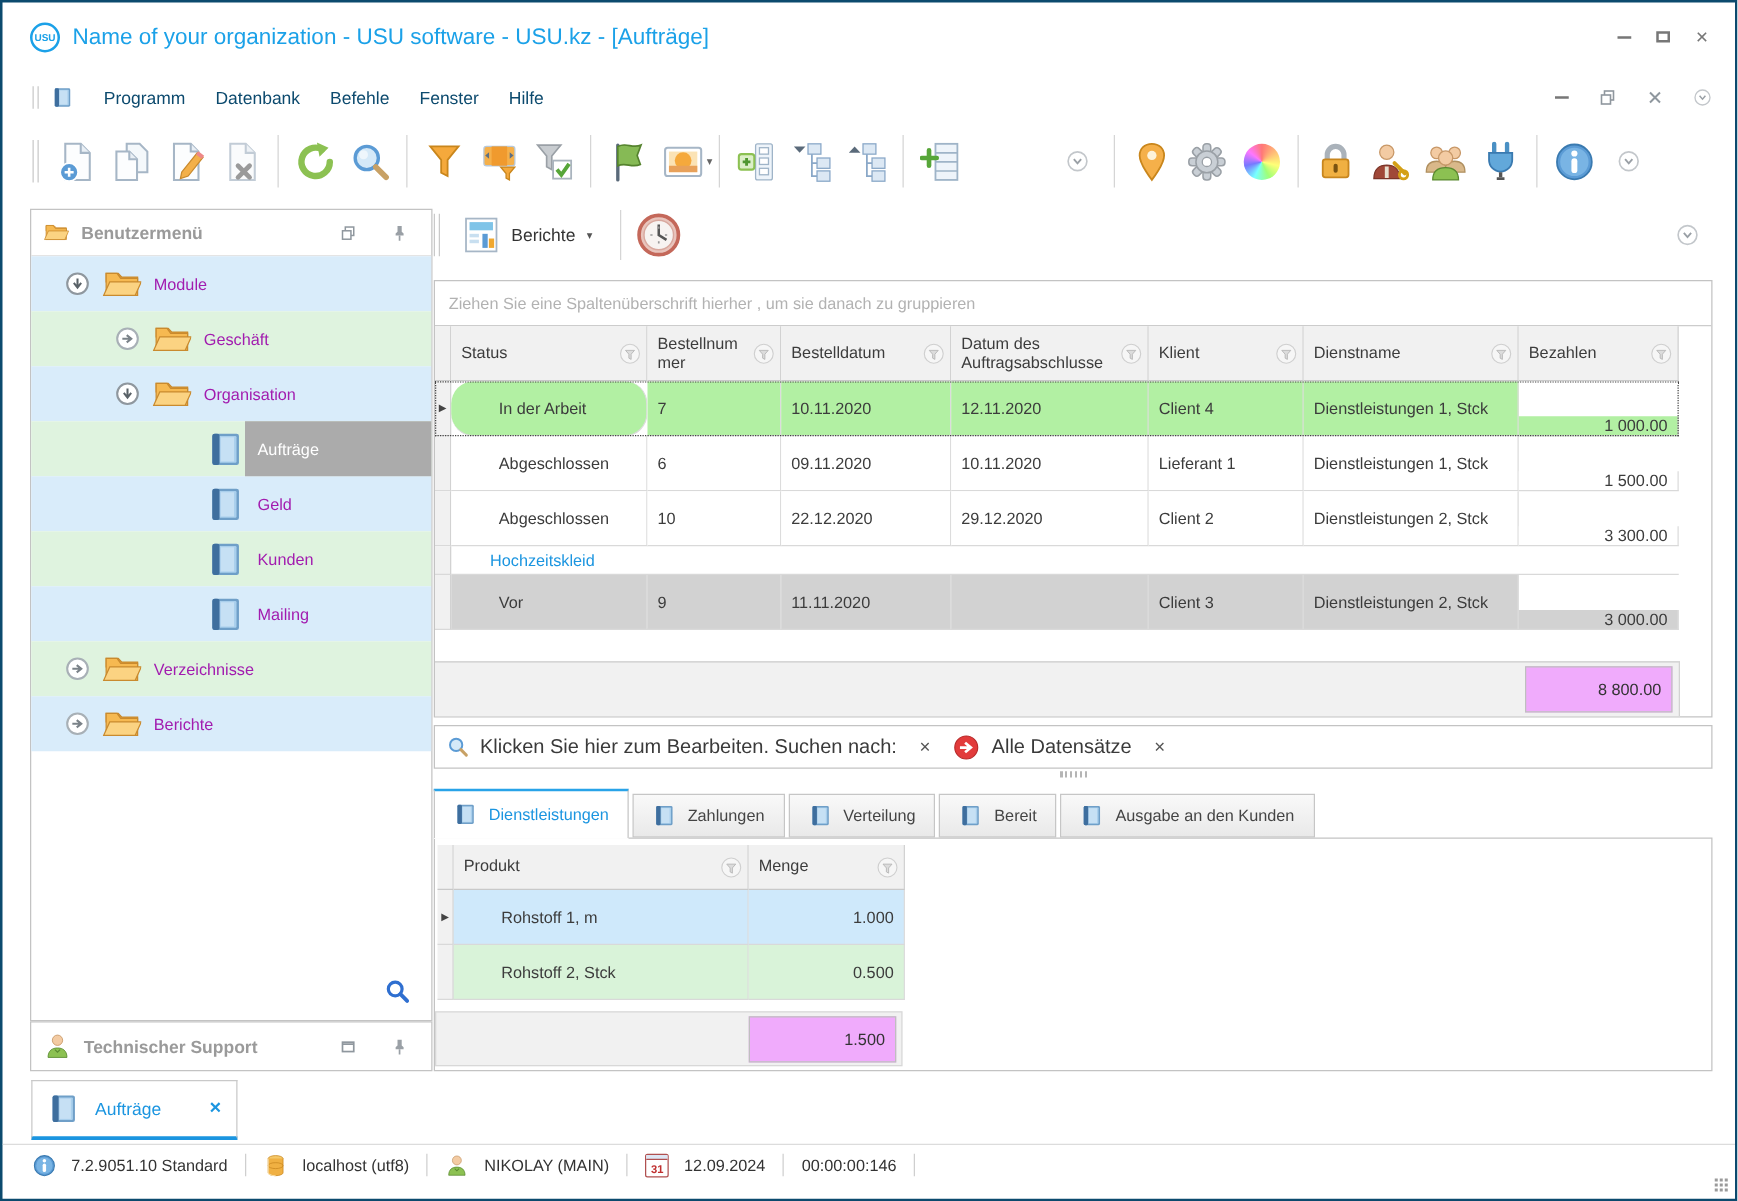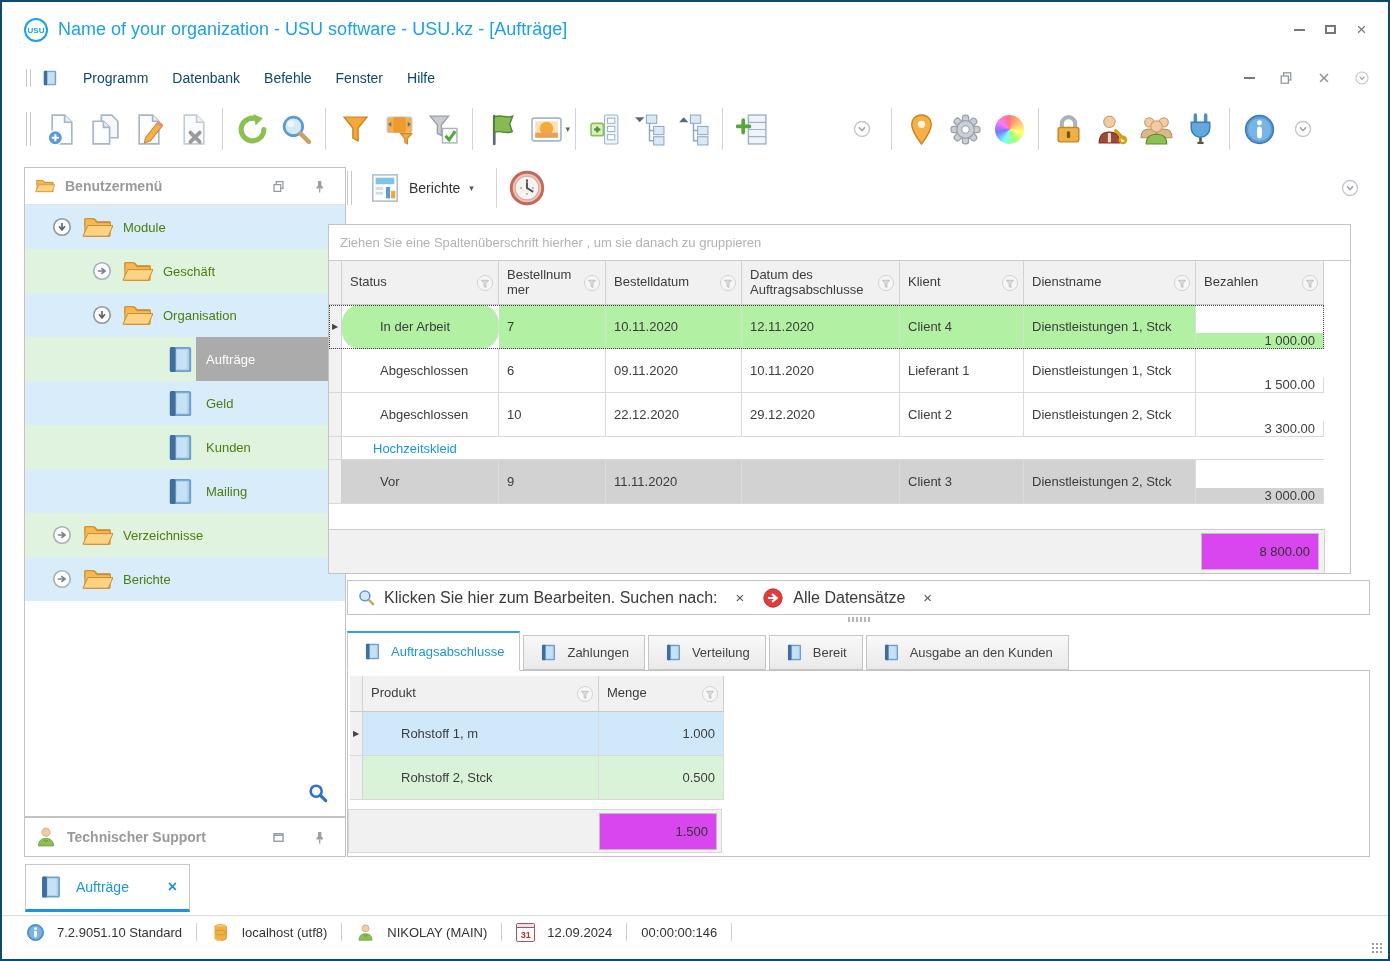--- a/index.html
+++ b/index.html
@@ -43,41 +43,41 @@
   .sidebar{position:absolute;left:22px;top:165px;width:322px;height:650px;border:1px solid #c3c3c3;background:#fff;}
   .panel-header{height:37px;display:flex;align-items:center;padding:0 10px;gap:10px;border-bottom:1px solid #e4e4e4;}
   .panel-title{font-size:14px;font-weight:bold;color:#9a9a9a;}
   .ph-icons{margin-left:auto;display:flex;gap:26px;align-items:center;padding-right:8px;}
   .ph-icons .ic{width:15px;height:15px;}
   .tree-row{height:44px;display:flex;align-items:center;}
   .tree-row.blue{background:#d9ecfa;}
   .tree-row.green{background:#dff3df;}
   .expander{width:22px;height:22px;flex:none;margin-right:9px;}
   .n-icon{width:31px;height:31px;flex:none;}
-  .t-label{font-size:13px;color:#4d7c0f;padding-left:10px;}
+  .t-label{font-size:13px;color:#a21caf;padding-left:10px;}
   .t-label.selected{background:#ababab;color:#fff;flex:1;height:100%;display:flex;align-items:center;}
   .sidebar-search{position:absolute;right:16px;bottom:12px;width:22px;height:22px;}
 
   
   .support-bar{position:absolute;left:22px;top:815px;width:322px;height:40px;border:1px solid #c3c3c3;
     display:flex;align-items:center;padding:0 10px;gap:10px;background:#fff;}
   .support-bar .p-icon{width:22px;height:22px;}
 
   
   .content-toolbar{position:absolute;left:345px;top:165px;width:1023px;height:42px;display:flex;align-items:center;}
   .ct-btn{display:flex;align-items:center;gap:9px;padding:0 10px;}
   .ct-btn .rep{width:30px;height:32px;}
   .ct-label{font-size:14px;color:#333;}
   .ct-dd{font-size:9px;color:#555;}
   .ct-sep{width:1px;height:40px;background:#d5d5d5;margin:0 12px;}
   .ct-clock{width:36px;height:36px;}
   .ct-chev{position:absolute;right:10px;top:11px;width:20px;height:20px;}
 
   
-  .grid-panel{position:absolute;left:326px;top:222px;width:1023px;height:350px;border:1px solid #c3c3c3;background:#fff;}
+  .grid-panel{position:absolute;left:345px;top:222px;width:1023px;height:350px;border:1px solid #c3c3c3;background:#fff;}
   .group-panel{height:36px;display:flex;align-items:center;padding-left:11px;font-size:13px;color:#b2b2b2;border-bottom:1px solid #cccccc;}
   .g-row{display:flex;width:995px;}
   .g-ind{width:13px;flex:none;background:#f1f1f1;border-right:1px solid #d2d2d2;border-bottom:1px solid #d9d9d9;
     display:flex;align-items:center;justify-content:center;font-size:8px;color:#444;}
   .g-cell{border-right:1px solid #dcdcdc;border-bottom:1px solid #d9d9d9;font-size:13px;display:flex;align-items:center;
     padding:0 8px;white-space:nowrap;overflow:hidden;}
   .g-head .g-cell{background:#f1f1f1;border-right:1px solid #d2d2d2;border-bottom:1px solid #c9c9c9;position:relative;
     height:44px;white-space:normal;line-height:1.15;padding-right:26px;}
   .g-head .g-ind{border-bottom:1px solid #c9c9c9;}
   .g-head .lbl{overflow-wrap:anywhere;}
@@ -87,21 +87,21 @@
   .g-body-row.selected .g-cell{background:#b2f0a3;}
   .g-body-row.selected{outline:1px dotted #444;outline-offset:-1px;}
   .g-body-row.gray .g-cell{background:#d2d2d2;}
   .c-status{padding-left:38px;}
   .c-bezahlen{justify-content:flex-end;margin-top:28px;}
   .g-prev-row{height:23px;}
   .g-prev-row .g-prev{flex:1;display:flex;align-items:center;padding-left:31px;font-size:13px;color:#1b95e0;
     border-bottom:1px solid #d9d9d9;}
   .grid-summary{position:absolute;left:0;bottom:0;width:996px;height:44px;background:#f1f1f1;
     border-top:1px solid #cccccc;border-right:1px solid #d2d2d2;}
-  .sum-box{position:absolute;right:5px;top:3px;width:118px;height:37px;background:#d946ef;border:1px solid #bfbfbf;
+  .sum-box{position:absolute;right:5px;top:3px;width:118px;height:37px;background:#f0abfc;border:1px solid #bfbfbf;
     display:flex;align-items:center;justify-content:flex-end;padding-right:8px;font-size:13px;color:#333;}
 
   
   .filter-bar{position:absolute;left:345px;top:578px;width:1023px;height:35px;border:1px solid #c3c3c3;
     display:flex;align-items:center;padding-left:9px;background:#fff;}
   .fb-search{width:19px;height:19px;margin-right:8px;}
   .fb-text{font-size:16px;color:#3a3a3a;}
   .fb-x{font-size:15px;color:#555;margin:0 0 0 18px;}
   .fb-arrow{width:22px;height:22px;margin-left:18px;margin-right:9px;}
   .splitter-dots{position:absolute;left:846px;top:615px;width:24px;height:5px;
@@ -771,21 +771,21 @@
   <div class="tabs" id="tabs">
       <div class="tab active">
         <span class="tbk">
           <svg viewBox="0 0 32 32">
             <rect x="5" y="3" width="22" height="26" rx="2" fill="#6f9fc8"></rect>
             <rect x="10" y="5" width="15" height="22" rx="1" fill="#a9cfec"></rect>
             <rect x="12" y="6" width="11" height="20" fill="#c6e0f4"></rect>
             <rect x="5" y="3" width="6" height="26" rx="2" fill="#3e6e9e"></rect>
           </svg>
         </span>
-        <span>Auftragsabschlusse</span>
+        <span>Dienstleistungen</span>
       </div>
       <div class="tab">
         <span class="tbk">
           <svg viewBox="0 0 32 32">
             <rect x="5" y="3" width="22" height="26" rx="2" fill="#6f9fc8"></rect>
             <rect x="10" y="5" width="15" height="22" rx="1" fill="#a9cfec"></rect>
             <rect x="12" y="6" width="11" height="20" fill="#c6e0f4"></rect>
             <rect x="5" y="3" width="6" height="26" rx="2" fill="#3e6e9e"></rect>
           </svg>
         </span>

